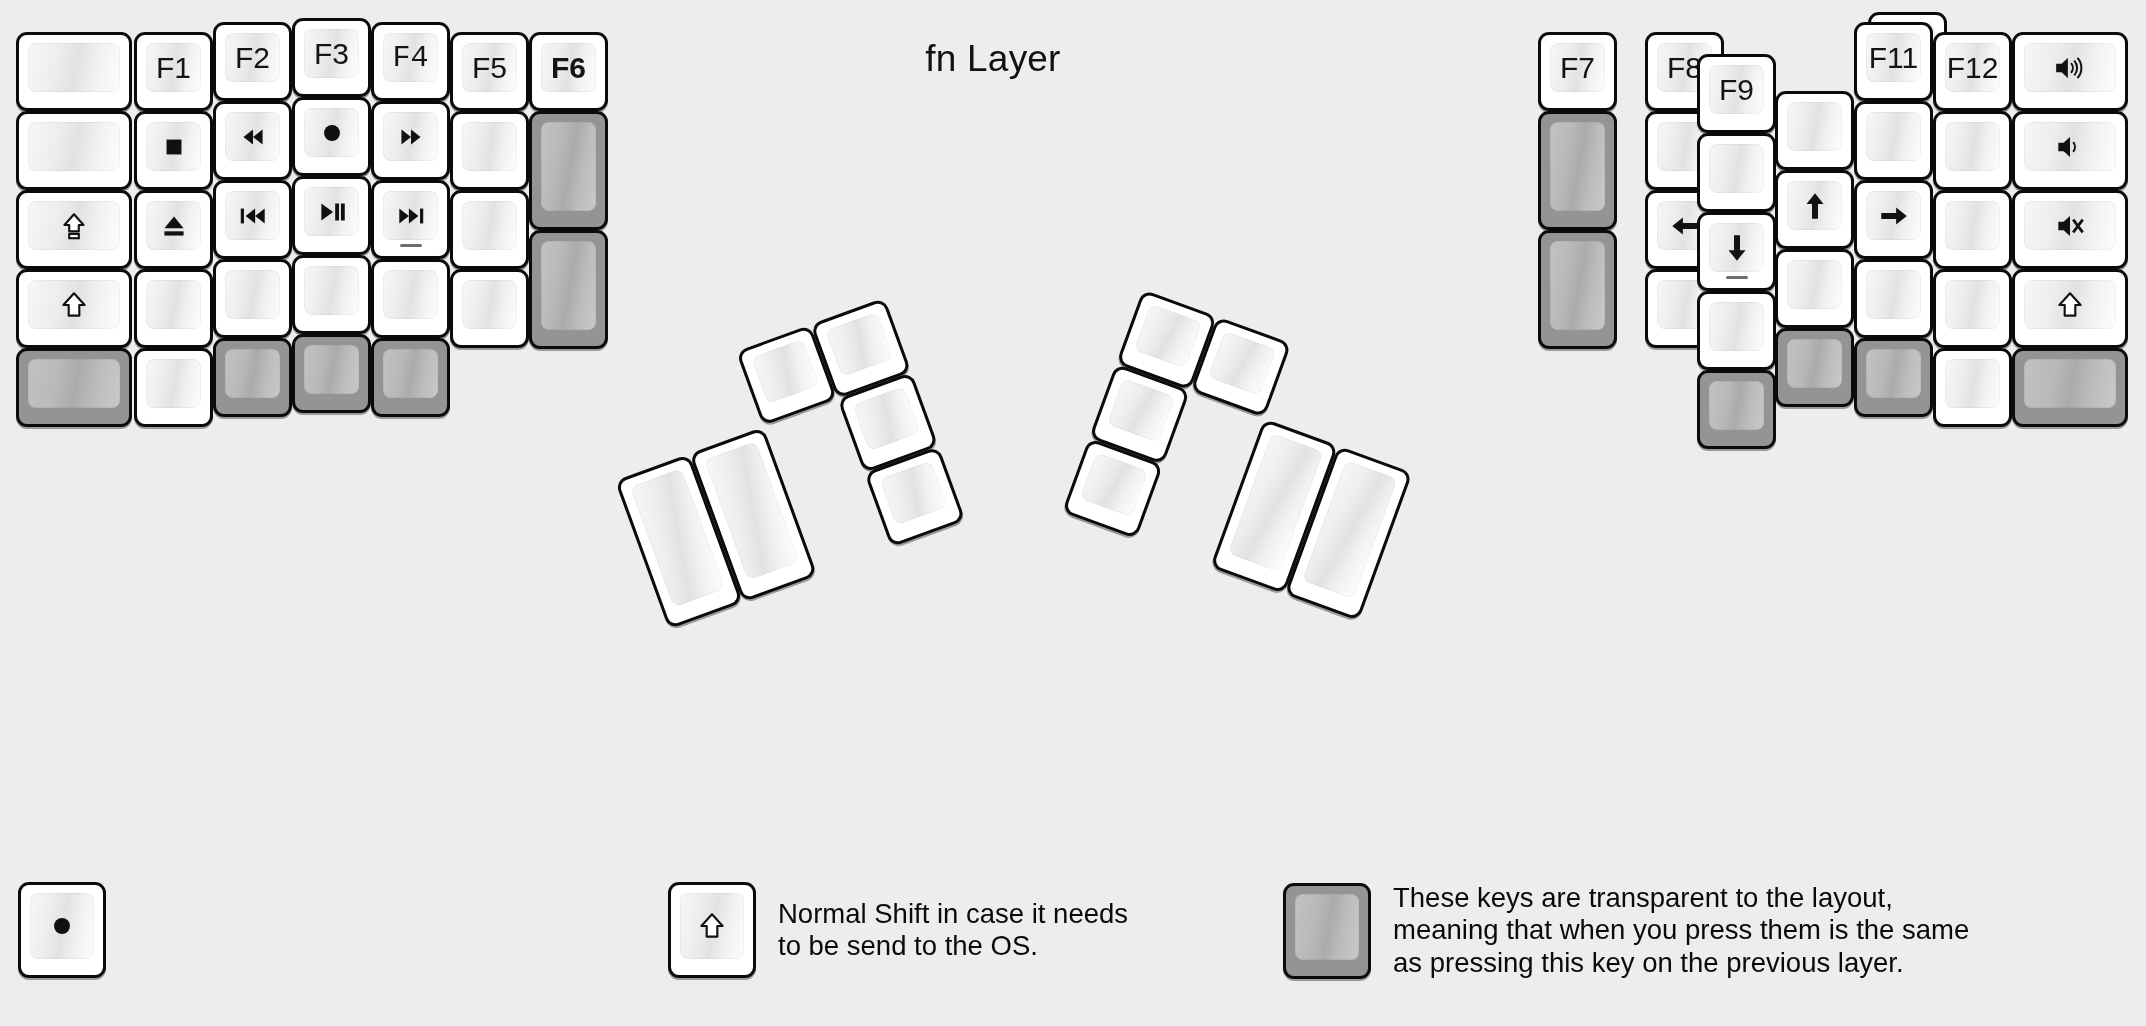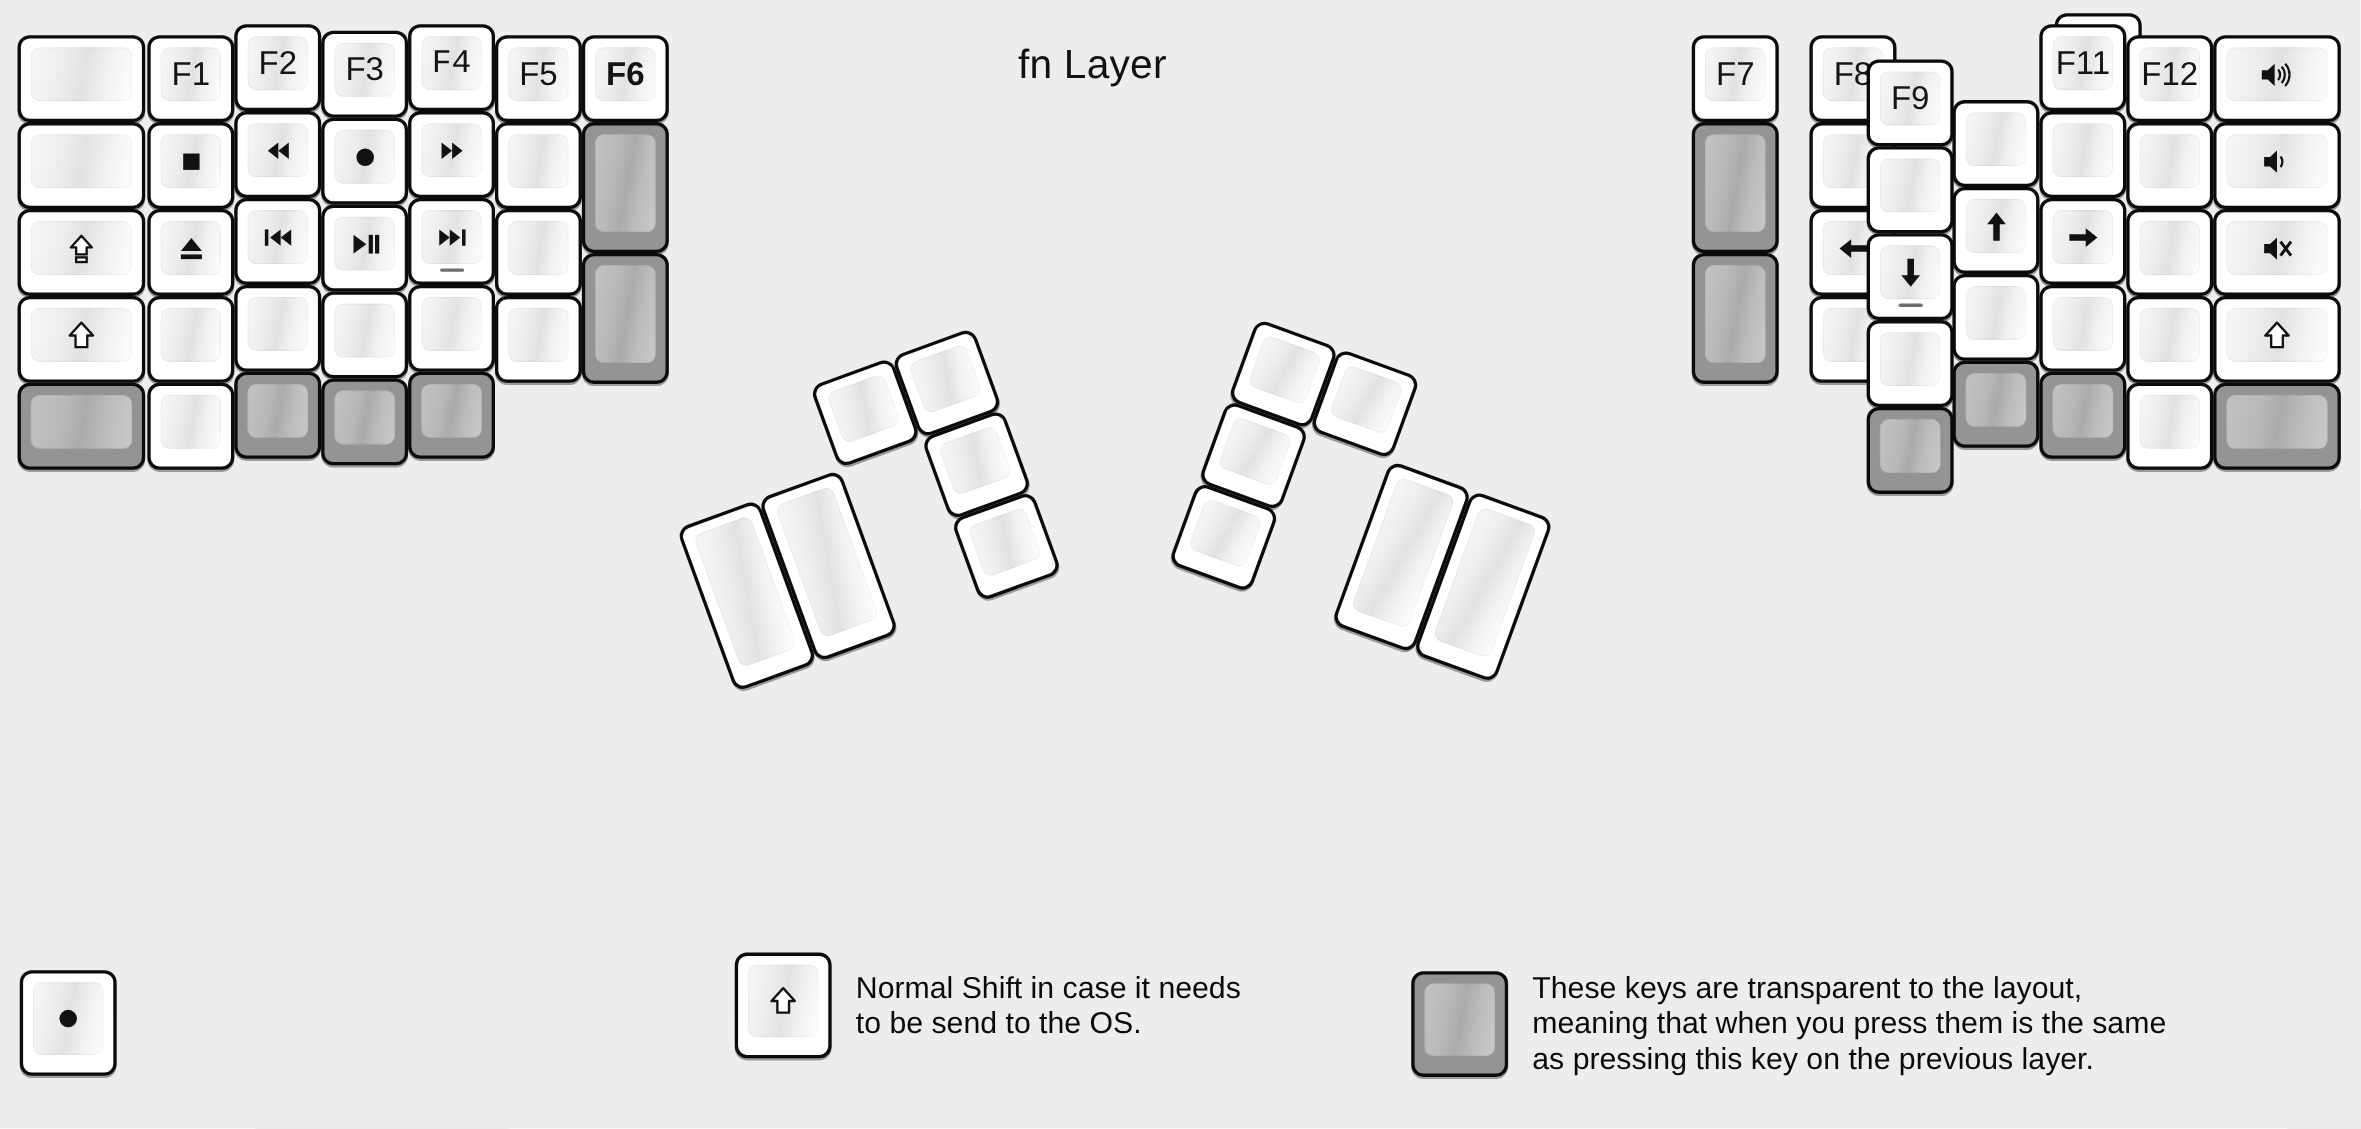--- a/index.html
+++ b/index.html
@@ -222,21 +222,21 @@
           <div class="cap">
             <div class="lbl"></div>
           </div>
         </div>
         <div class="key trans" style="left: 213px; top: 338px; width: 79px; height: 79px;">
           <div class="cap">
             <div class="lbl"></div>
           </div>
         </div>
       </div>
-      <div style="position: absolute; left: 0px; top: 16px; width: 100%; height: 100%; text-align: right;">
+      <div style="position: absolute; left: 0px; top: 6px; width: 100%; height: 100%; text-align: right;">
         <div class="key" style="left: 292px; top: 12px; width: 79px; height: 79px;">
           <div class="cap">
             <div class="lbl">F3</div>
           </div>
         </div>
         <div class="key" style="left: 292px; top: 91px; width: 79px; height: 79px;">
           <div class="cap">
             <div class="lbl">
               <svg width="34" height="34" viewBox="0 0 32 32" fill="#111">
                 <circle cx="16" cy="16" r="7.5"></circle>
@@ -625,21 +625,21 @@
   <div id="legend">
       <div class="leg-item" style="left: 18px; top: 20px;">
         <div class="leg-key">
           <div class="cap">
             <svg width="34" height="34" viewBox="0 0 32 32" fill="#111">
               <circle cx="16" cy="16" r="7.5"></circle>
             </svg>
           </div>
         </div>
       </div>
-      <div class="leg-item" style="left: 668px; top: 4px;">
+      <div class="leg-item" style="left: 668px; top: 20px;">
         <div class="leg-key">
           <div class="cap">
             <svg width="34" height="34" viewBox="0 0 32 32" fill="#111">
               <path d="M16 5 L26 16 L21 16 L21 26 L11 26 L11 16 L6 16 Z" fill="#fff" stroke="#111" stroke-width="2" stroke-linejoin="round"></path>
             </svg>
           </div>
         </div>
         <div class="leg-text">Normal Shift in case it needs
 to be send to the OS.</div>
       </div>

